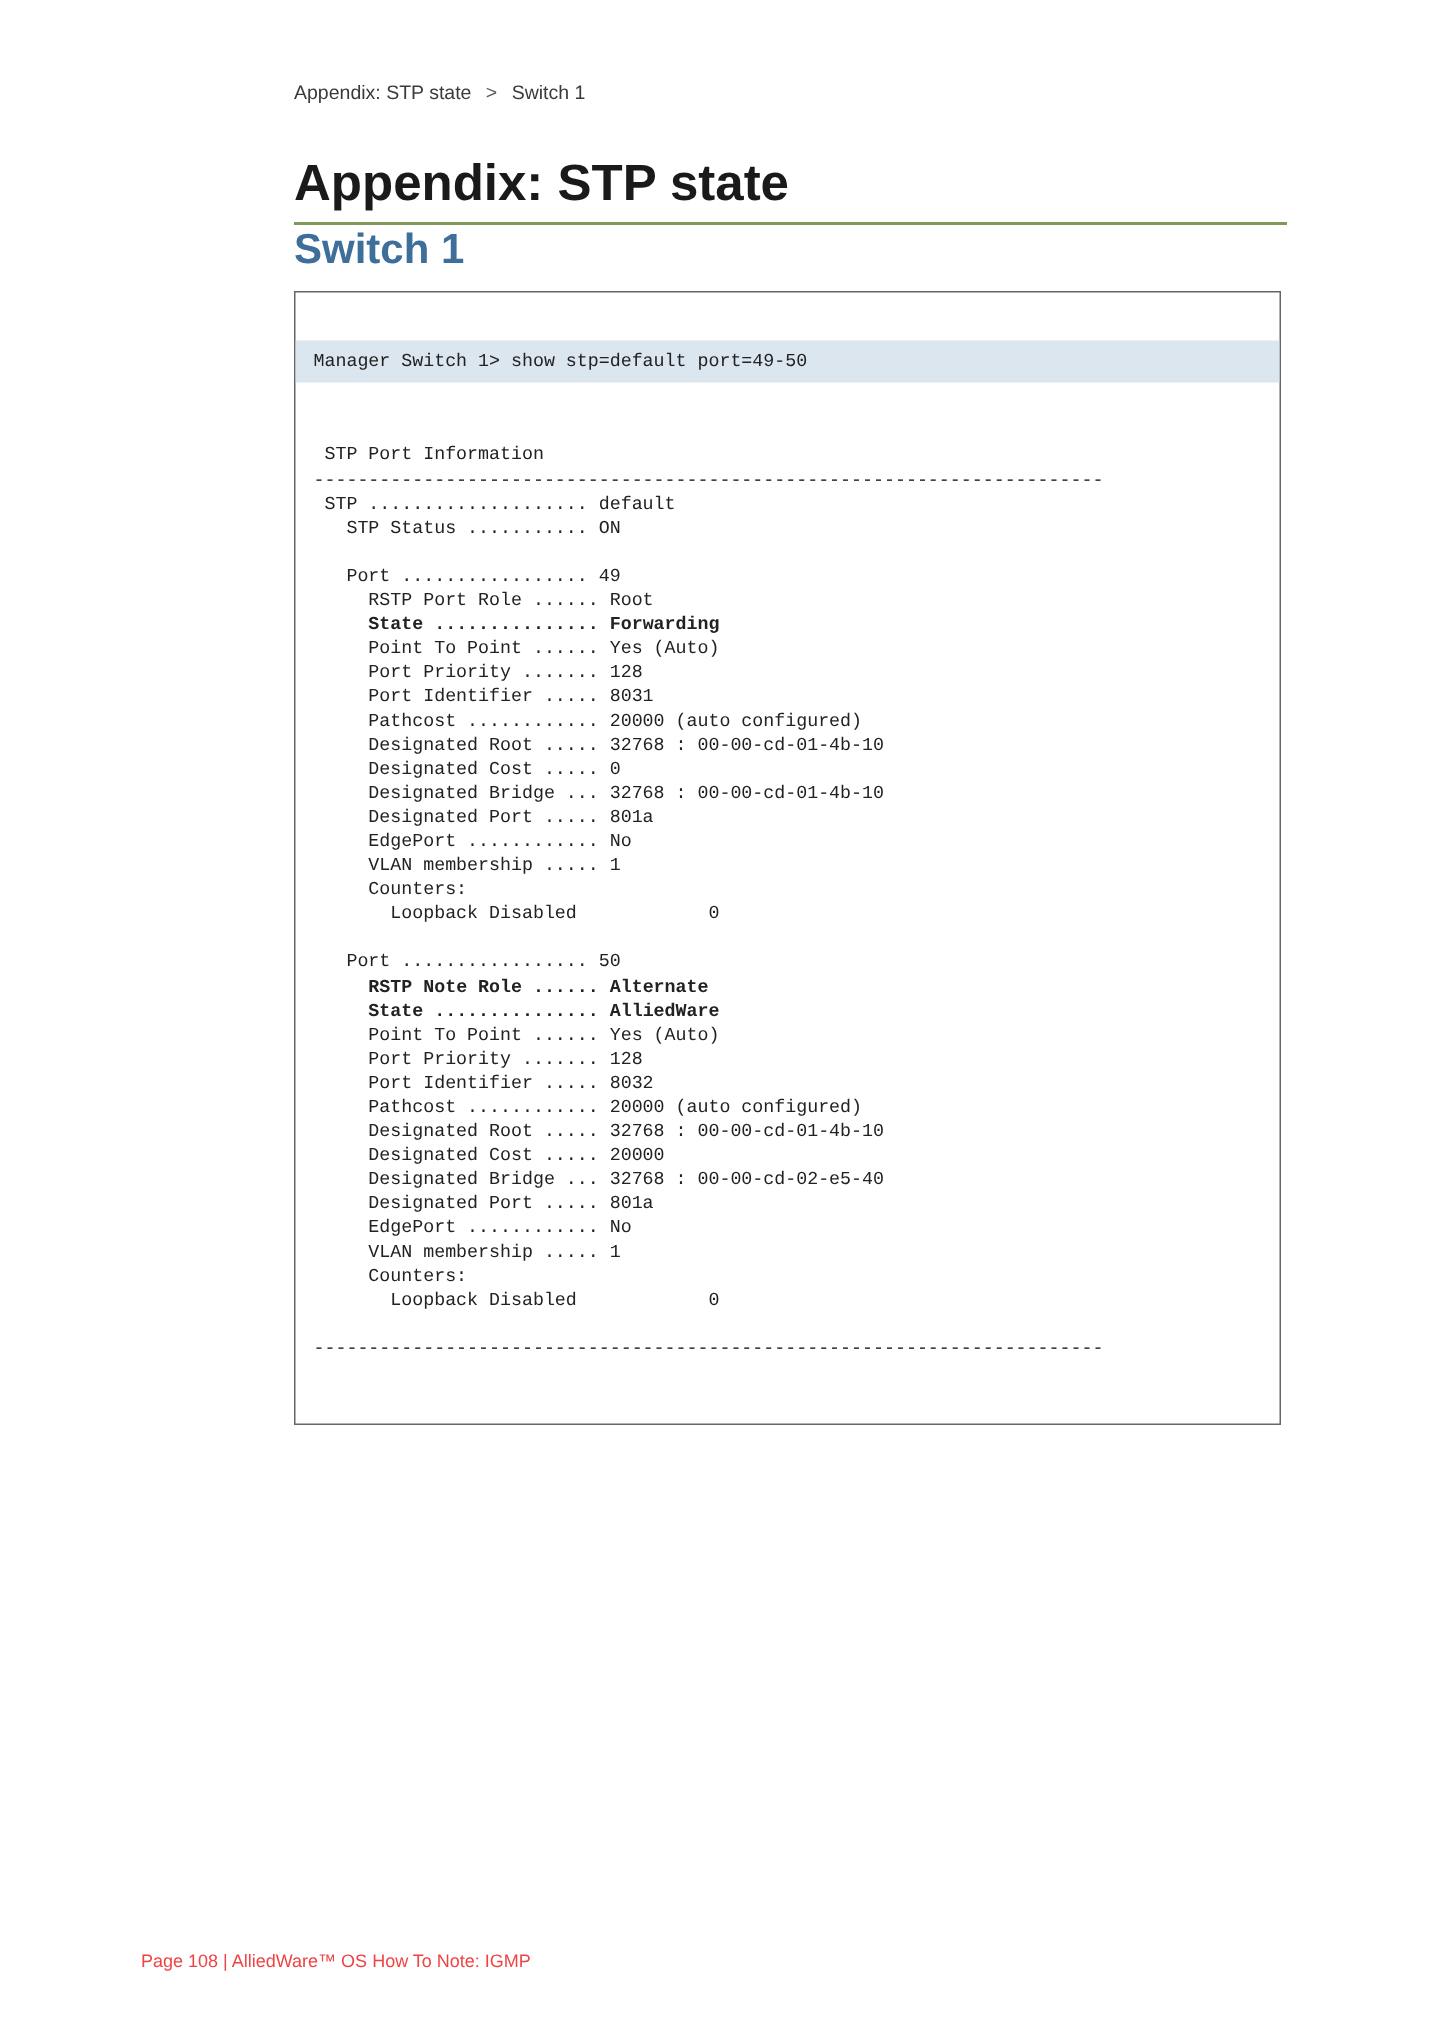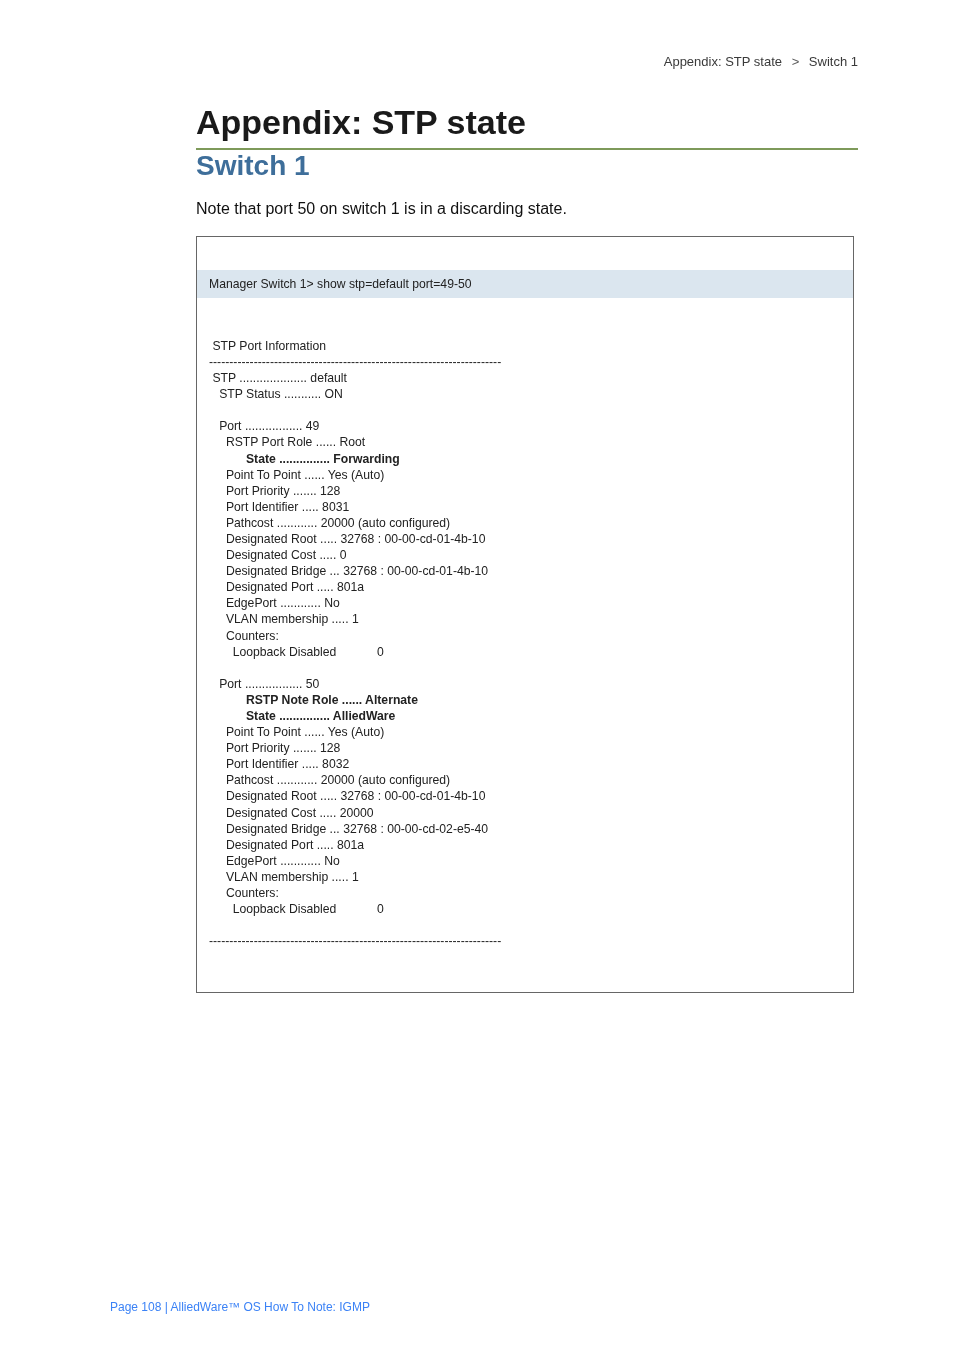--- a/index.html
+++ b/index.html
@@ -16,21 +16,20 @@
   .page {
     box-sizing: border-box;
     width: 954px;
     height: 1350px;
     padding: 54px 96px 0 196px;
     position: relative;
   }
   .topline {
     font-size: 13px;
     color: #3a3a3a;
-    text-align: right;
     margin-bottom: 34px;
   }
   .topline .arrow {
     display: inline-block;
     margin: 0 6px;
     color: #5a5a5a;
   }
   h1.appendix {
     font-size: 34px;
     font-weight: 700;
@@ -54,61 +53,60 @@
   }
   .note {
     font-size: 16px;
     line-height: 1.4;
     margin-bottom: 16px;
     color: #111;
   }
   .codebox {
     border: 1px solid #666;
     width: 656px;
-    font-family: Liberation Sans, sans-serif;
+    font-family: Liberation Mono, monospace;
     font-size: 12.2px;
     line-height: 1.32;
     color: #222;
     white-space: pre;
     overflow: hidden;
   }
   .codebox .cmdrow {
     background: #dbe6ef;
     padding: 6px 10px 6px 12px;
     border-bottom: 0;
   }
   .codebox .outblock {
     padding: 8px 10px 10px 12px;
   }
-  .codebox b { font-weight: 700; margin-left: 20px; }
+  .codebox b { font-weight: 700; }
   .footer {
     position: absolute;
-    left: 110px;
+    left: 94px;
     bottom: 36px;
     font-size: 12px;
-    color: #3b82f6;
+    color: #ef4444;
   }
 </style>
 </head>
 <body>
 
 <div class="page">
 
   <div class="topline">
     <span>Appendix: STP state</span>
     <span class="arrow">&gt;</span>
     <span>Switch 1</span>
   </div>
 
   <h1 class="appendix">Appendix: STP state</h1>
 
 
   <h2 class="sectitle">Switch 1</h2>
 
-  <p class="note">Note that port 50 on switch 1 is in a discarding state.</p>
 
   <div class="codebox">
     <div class="cmdrow"><span>Manager Switch 1&gt; show stp=default port=49-50</span></div>
     <div class="outblock"><span> STP Port Information
 ------------------------------------------------------------------------
  STP .................... default
    STP Status ........... ON
 
    Port ................. 49
      RSTP Port Role ...... Root

